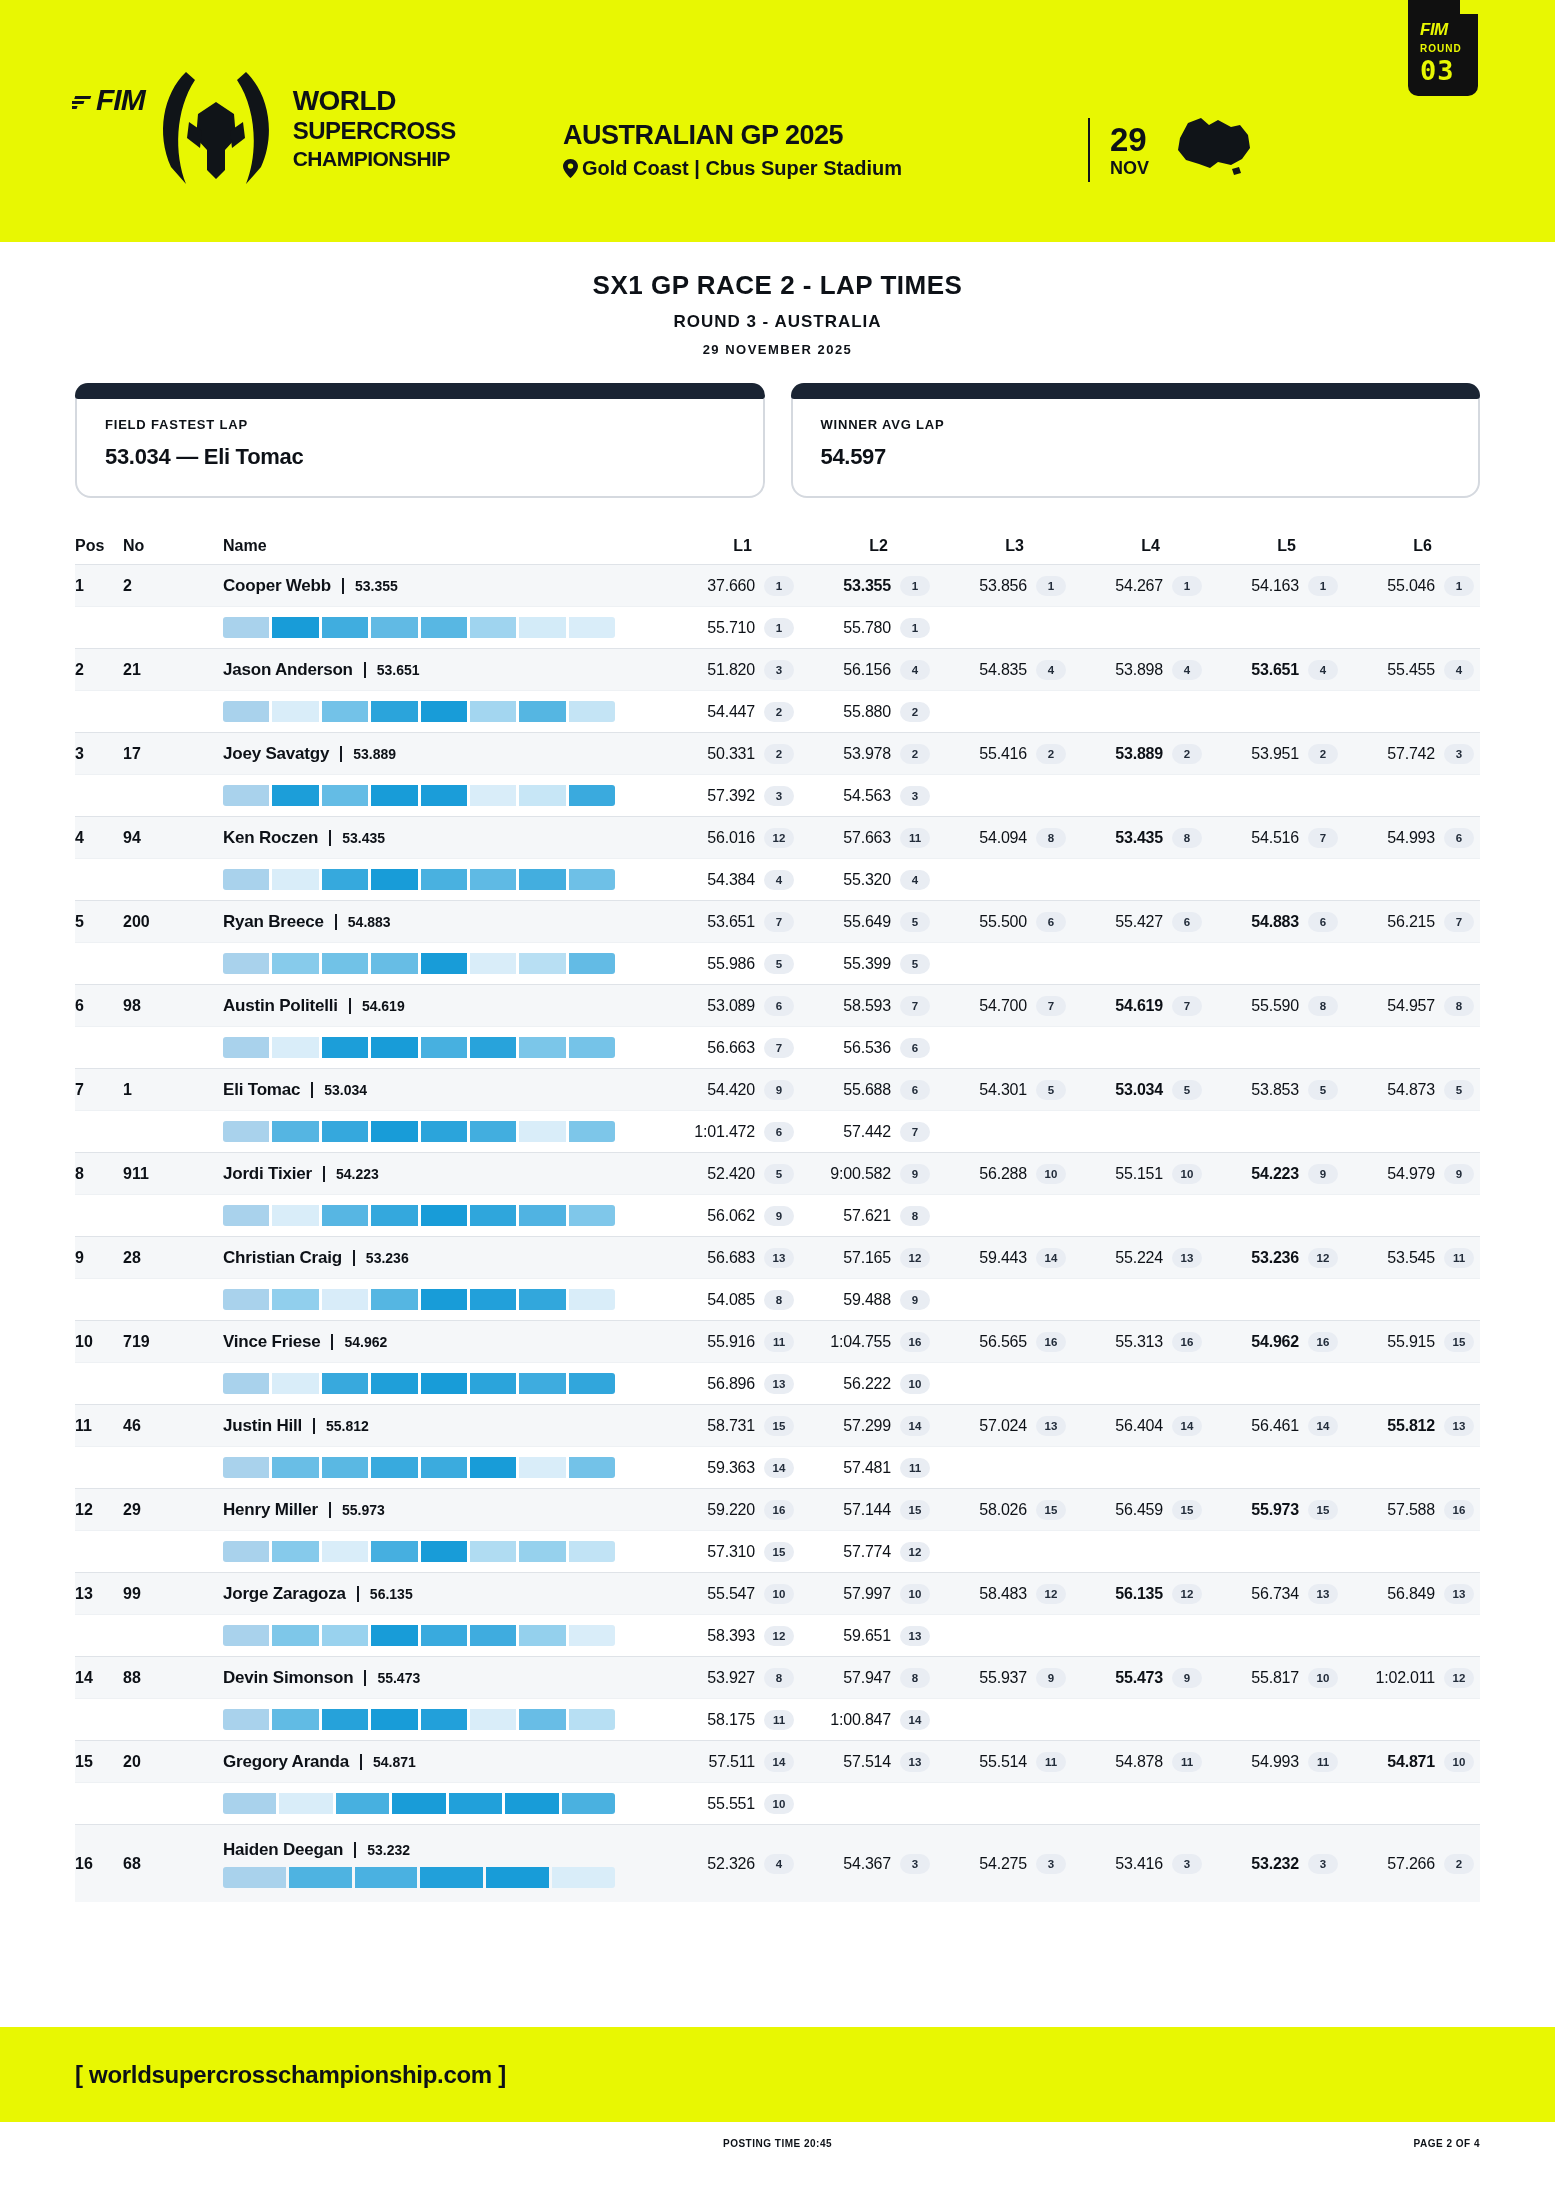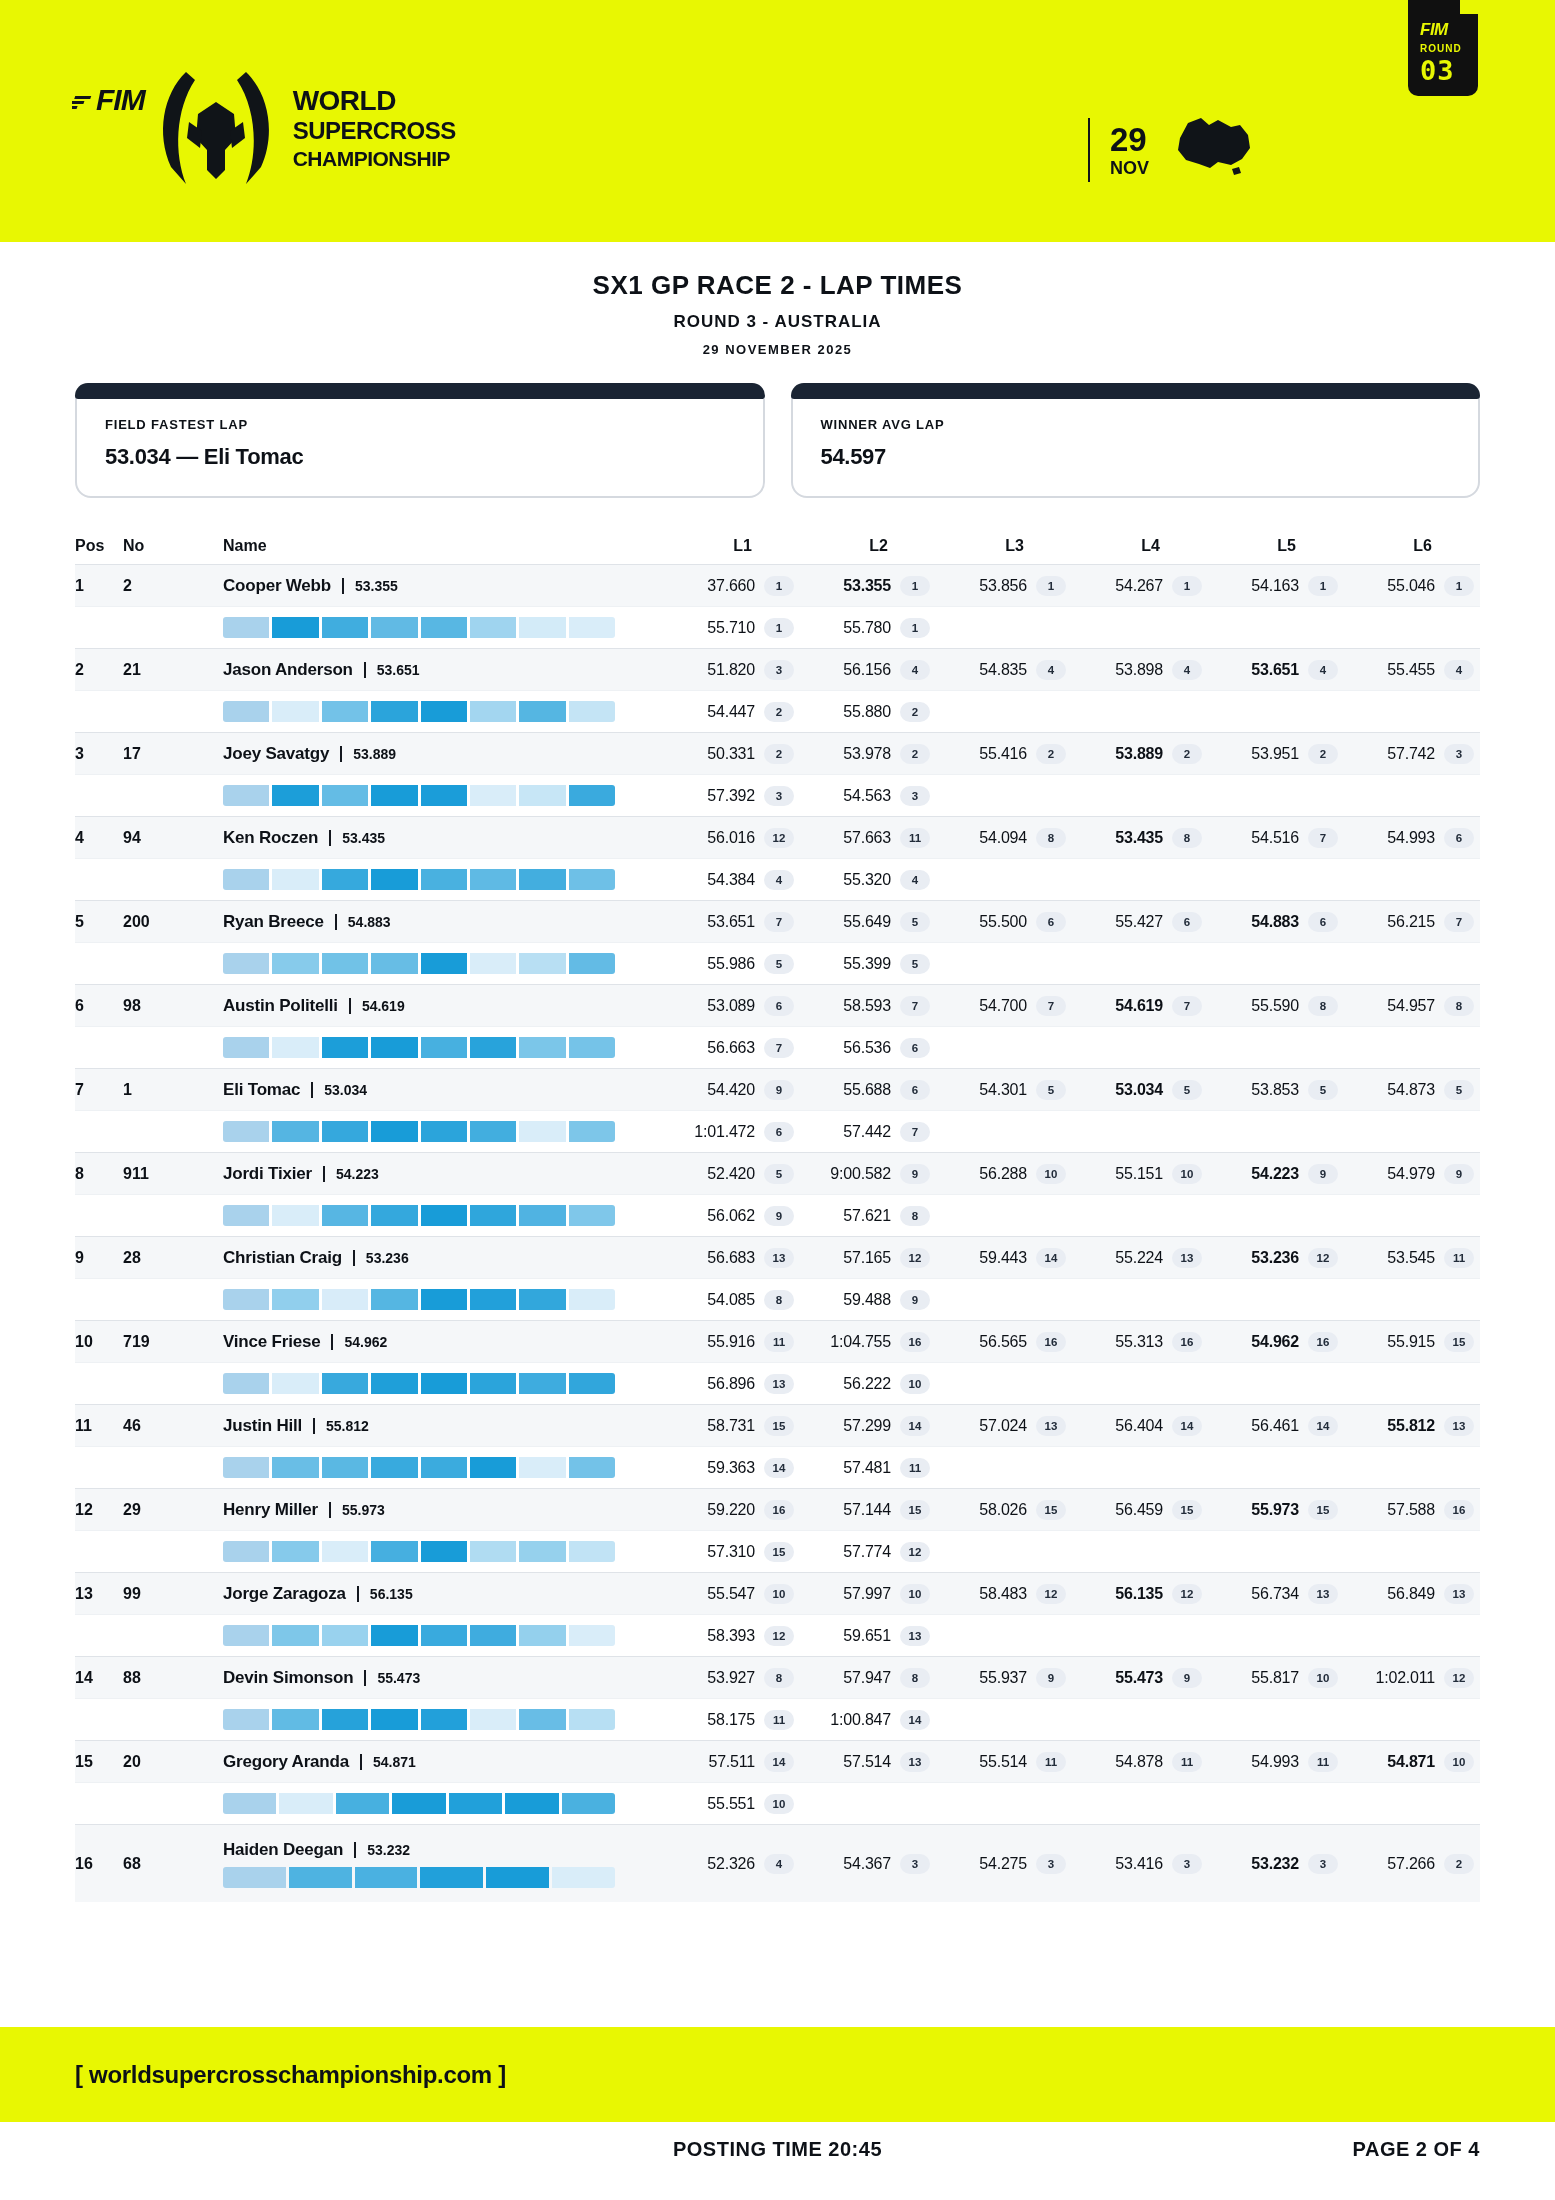--- a/index.html
+++ b/index.html
@@ -65,21 +65,21 @@
           font-size:11.5px; font-weight:700; display:flex; align-items:center; justify-content:center; padding:0 7px; }
   .bar { display:flex; gap:3px; width:392px; height:21px; }
   .bar .seg { flex:1; }
   .bar .seg:first-child { border-radius:3px 0 0 3px; }
   .bar .seg:last-child { border-radius:0 3px 3px 0; }
   .group.single .bar { margin-top:7px; }
   
   .footer-wrap { margin-top:auto; flex:none; }
   .footer-band { background:#e8f702; height:95px; display:flex; align-items:center; padding:0 75px; }
   .footer-band .site { font-size:24px; font-weight:800; letter-spacing:-0.3px; }
-  .footer-meta { position:relative; height:20px; margin:16px 75px 42px; font-size:20px; font-weight:800; letter-spacing:0.5px; }
+  .footer-meta { position:relative; height:20px; margin:16px 75px 42px; font-size:10px; font-weight:800; letter-spacing:0.5px; }
   .footer-meta .pt { position:absolute; left:0; right:0; text-align:center; }
   .footer-meta .pg { position:absolute; right:0; }
 </style>
 </head>
 <body>
 
 <div class="band">
   <div class="brand">
     <div class="fim-word">
       <svg class="speed" width="22" height="16" viewBox="0 0 22 16">
@@ -99,20 +99,29 @@
         <path d="M88 50 L75 59 L77 76 L90 66 Z"></path>
       </g>
     </svg>
     <div class="brand-text">
       <span class="l1">WORLD</span>
       <span class="l2">SUPERCROSS</span>
       <span class="l3">CHAMPIONSHIP</span>
     </div>
   </div>
 
+  <div class="event-block">
+    <div class="event-title">AUSTRALIAN GP 2025</div>
+    <div class="event-loc">
+      <svg width="15" height="19" viewBox="0 0 15 19">
+        <path d="M7.5 0 C3.3 0 0 3.2 0 7.2 C0 12.4 7.5 19 7.5 19 C7.5 19 15 12.4 15 7.2 C15 3.2 11.7 0 7.5 0 Z M7.5 9.8 A2.7 2.7 0 1 1 7.5 4.4 A2.7 2.7 0 0 1 7.5 9.8 Z" fill="#101418"></path>
+      </svg>
+      <span>Gold Coast | Cbus Super Stadium</span>
+    </div>
+  </div>
 
   <div class="date-block">
     <div class="date-sep"></div>
     <div class="date-col">
       <div class="date-day">29</div>
       <div class="date-month">NOV</div>
     </div>
   </div>
 
   <svg class="aus-map" width="82" height="66" viewBox="0 0 82 66">

